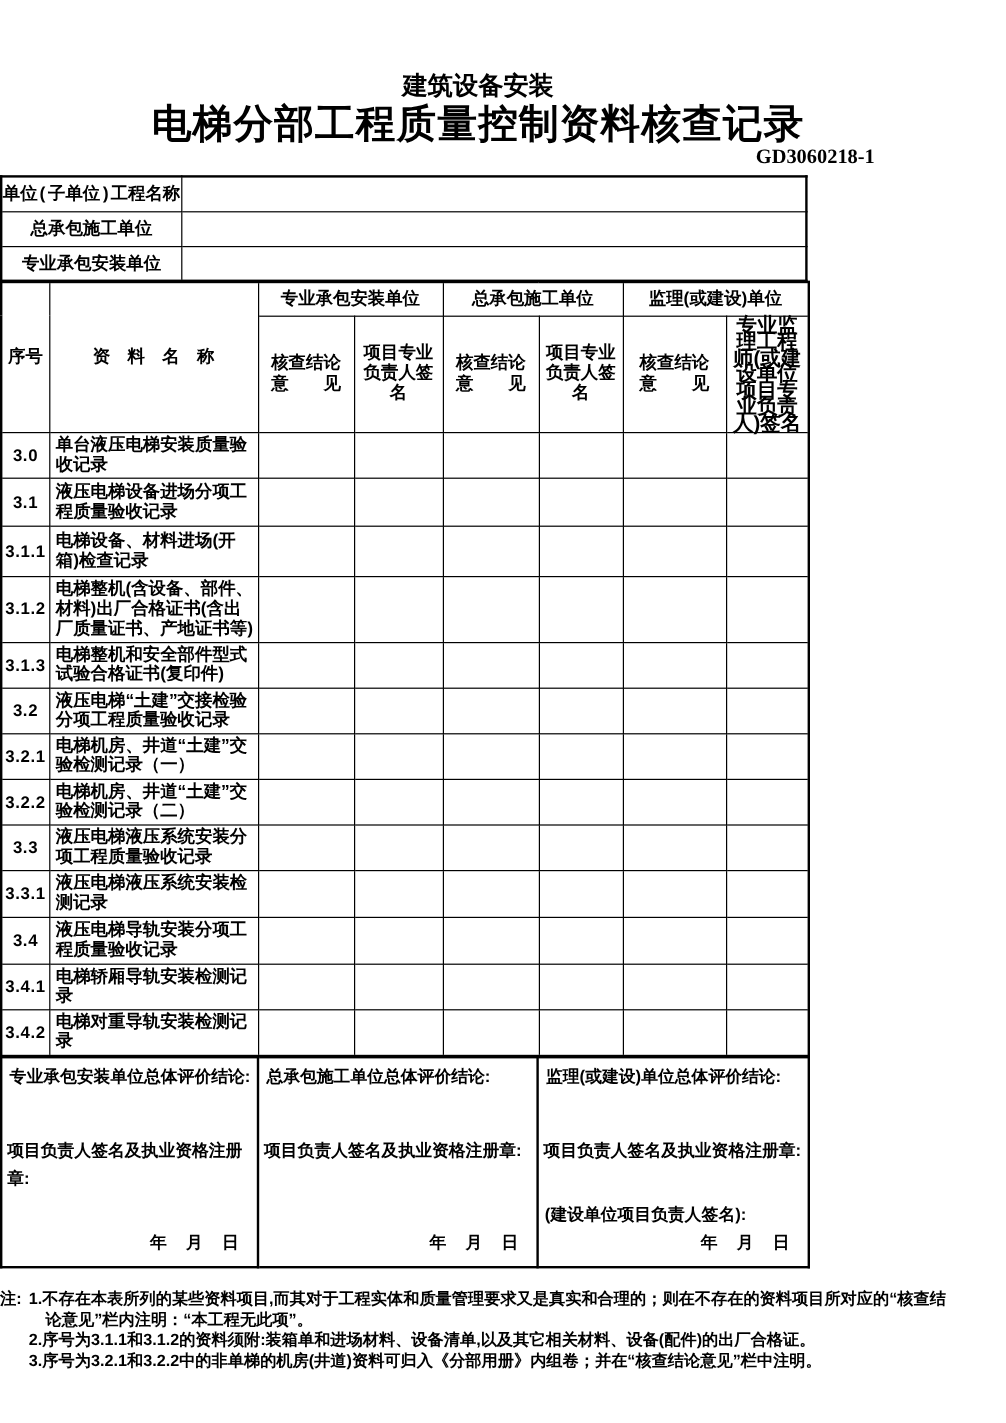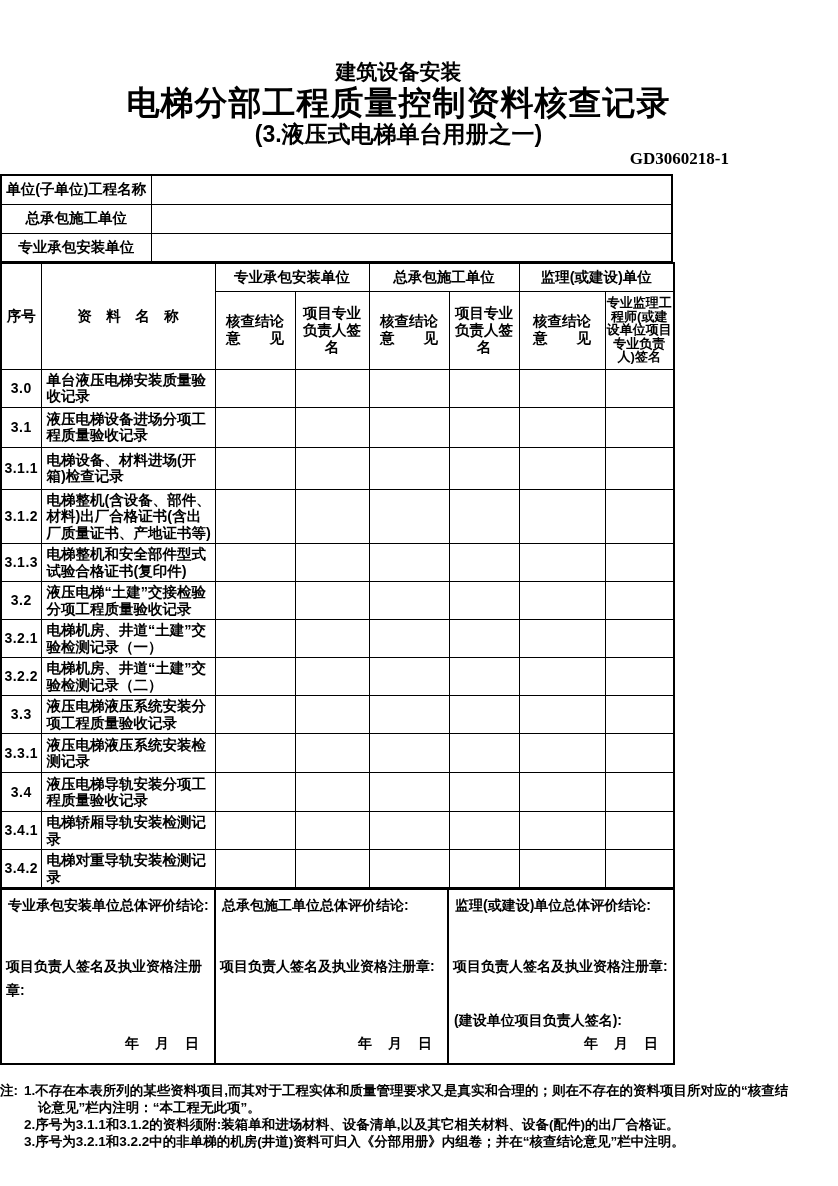--- a/index.html
+++ b/index.html
@@ -19,29 +19,29 @@
   .t2 { text-align: center; font-size: 33px; line-height: 35px; letter-spacing: 1px; }
   .t3 { text-align: center; font-size: 23px; line-height: 28px; }
   .code { text-align: right; font-size: 17px; line-height: 22px; padding-right: 68px;
           font-family: Liberation Serif, serif; font-weight: bold; }
 
   
   table { border-collapse: collapse; table-layout: fixed; width: 673px; }
   td, th { border: 1px solid #000; font-weight: bold; vertical-align: middle; }
   table.bordered { border: 2px solid #000; }
 
-  .info-table { margin-top: 4px; }
+  .info-table { margin-top: 4px; font-family: Liberation Mono, monospace; }
   .info-table th { width: 150px; height: 29px; font-size: 14.5px; text-align: center; }
   .info-table td { background: #fff; }
 
   .grid { margin-top: -1px; }
   .grid th, .grid td { font-size: 14.5px; text-align: center; line-height: 17px; padding: 1px 2px; }
   .grid thead .group th { height: 28px; }
   .grid thead .sub th { height: 78px; white-space: pre-line; }
-  .grid thead th.small { font-size: 13px; line-height: 13.5px; white-space: normal; padding: 1px; }
+  .grid thead th.small { font-size: 17px; line-height: 13.5px; white-space: normal; padding: 1px; }
   .grid td.name { text-align: left; padding: 2px 3px 2px 5px; line-height: 16.5px; font-size: 14.5px; }
   .grid td.seq { font-size: 14px; letter-spacing: 0.5px; }
 
   .footer-table { margin-top: -1px; border: 2px solid #6d28d9; }
   .footer-table td { border: 2px solid #000; height: 175px; vertical-align: top; position: relative; }
   .fcell { position: relative; height: 171px; font-size: 14px; }
   .fcell .conclusion { position: absolute; top: 7px; left: 6px; right: 2px; line-height: 16px; }
   .fcell .sign { position: absolute; top: 64px; left: 4px; right: 1px; line-height: 24px; }
   .fcell .extra { position: absolute; top: 122px; left: 5px; right: 2px; line-height: 16px; }
   .fcell .date { position: absolute; bottom: 8px; right: 14px; white-space: pre; letter-spacing: 1px; }
@@ -51,21 +51,20 @@
   .notes .prefix { position: absolute; left: 0; top: 0; }
   .note-item { padding-left: 14px; text-indent: -14px; }
 </style>
 </head>
 <body>
 
 <div class="sheet">
 
   <div class="t1">建筑设备安装</div>
   <div class="t2">电梯分部工程质量控制资料核查记录</div>
-  <div class="t3">(3.液压式电梯单台用册之一)</div>
   <div class="code">GD3060218-1</div>
 
   <table class="info-table bordered">
     <tbody>
         <tr>
       <th>单位(子单位)工程名称</th>
       <td></td>
     </tr>
     <tr>
       <th>总承包施工单位</th>

